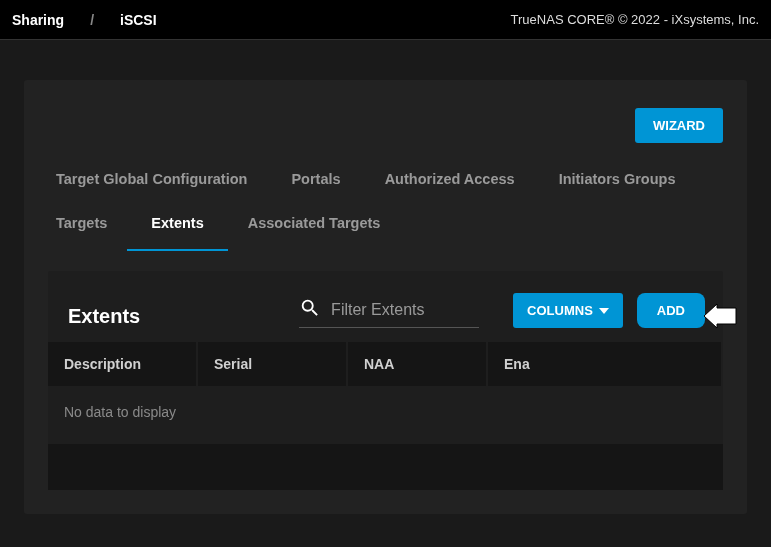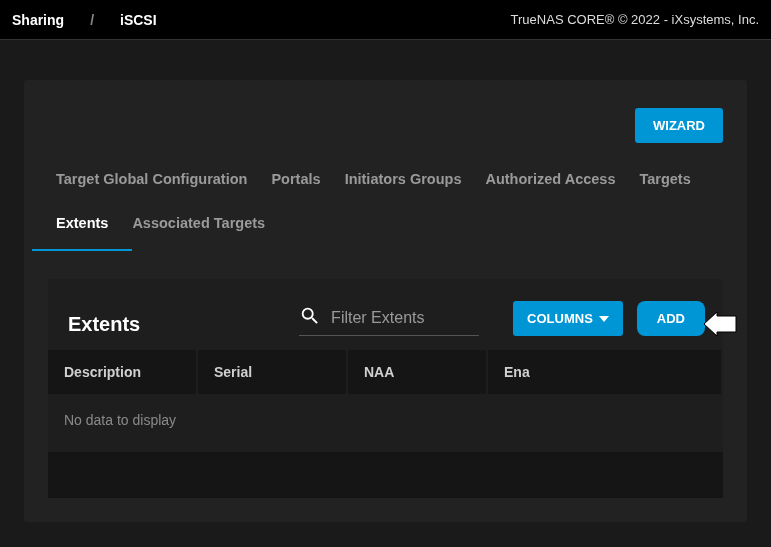--- a/index.html
+++ b/index.html
@@ -6,21 +6,21 @@
     body { background:#1a1a1a; width:771px; height:547px; overflow:hidden; color:#fff; }
     .topbar { height:40px; background:#000; border-bottom:1px solid #333; display:flex; justify-content:space-between; align-items:center; padding:0 12px; font-size:14px; }
     .breadcrumb { font-weight:600; color:#fff; display:flex; align-items:center; gap:26px; }
     .breadcrumb .sep { color:#888; }
     .copyright { color:#ddd; font-size:13px;margin-left:44px; }
     .content-wrap { padding:40px 24px 24px 24px; }
     .card { background:#222; border-radius:3px; padding:28px 24px 24px 24px; position:relative; }
     .wizard-row { display:flex; justify-content:flex-end; margin-bottom:20px; }
     .btn { border:none; cursor:pointer; font-weight:700; font-size:13px; padding:10px 18px; border-radius:3px; text-transform:uppercase; }
     .btn.primary { background:#0095d5; color:#fff; }
-    .tabs { display:flex; flex-wrap:wrap; gap:12px 24px; margin-bottom:40px; padding-left:8px; }
+    .tabs { display:flex; flex-wrap:wrap; gap:12px 44px; margin-bottom:32px; padding-left:8px; }
     .tab { color:#9a9a9a; font-size:14.5px; font-weight:600; padding:8px 0; cursor:pointer; position:relative; }
     .tab.active { color:#fff; }
     .tab.active::after { content:""; position:absolute; left:-24px; right:-24px; bottom:-12px; height:2px; background:#0095d5; }
     .inner-card { background:#1e1e1e; border-radius:2px; padding:22px 0 0 0; margin-top:10px; }
     .inner-head { display:flex; align-items:flex-end; justify-content:space-between; padding:0 18px 14px 18px; gap:14px; position:relative; }
     .section-title { font-size:20px; font-weight:700; color:#fff; flex:0 0 auto; margin-right:auto; padding-left:2px; }
     .filter-wrap { display:flex; align-items:center; gap:10px; border-bottom:1px solid #555; padding-bottom:4px; min-width:180px; margin-right:20px; }
     .filter-wrap input { background:transparent; border:none; outline:none; color:#ccc; font-size:16px; width:140px; }
     .filter-wrap input::placeholder { color:#9a9a9a; }
     .btn.columns { background:#0095d5; color:#fff; display:flex; align-items:center; gap:6px; padding:10px 14px; }
@@ -51,22 +51,22 @@
 <div class="content-wrap">
   <div class="card">
 
     <div class="wizard-row">
       <button class="btn primary">WIZARD</button>
     </div>
 
     <div class="tabs">
       <div class="tab">Target Global Configuration</div>
       <div class="tab">Portals</div>
+      <div class="tab">Authorized Access</div>
       <div class="tab">Initiators Groups</div>
-      <div class="tab">Authorized Access</div>
       <div class="tab">Targets</div>
       <div class="tab active">Extents</div>
       <div class="tab">Associated Targets</div>
     </div>
 
     <div class="inner-card">
       <div class="inner-head">
         <div class="section-title">Extents</div>
         <div class="filter-wrap">
           <span class="search-icon">

